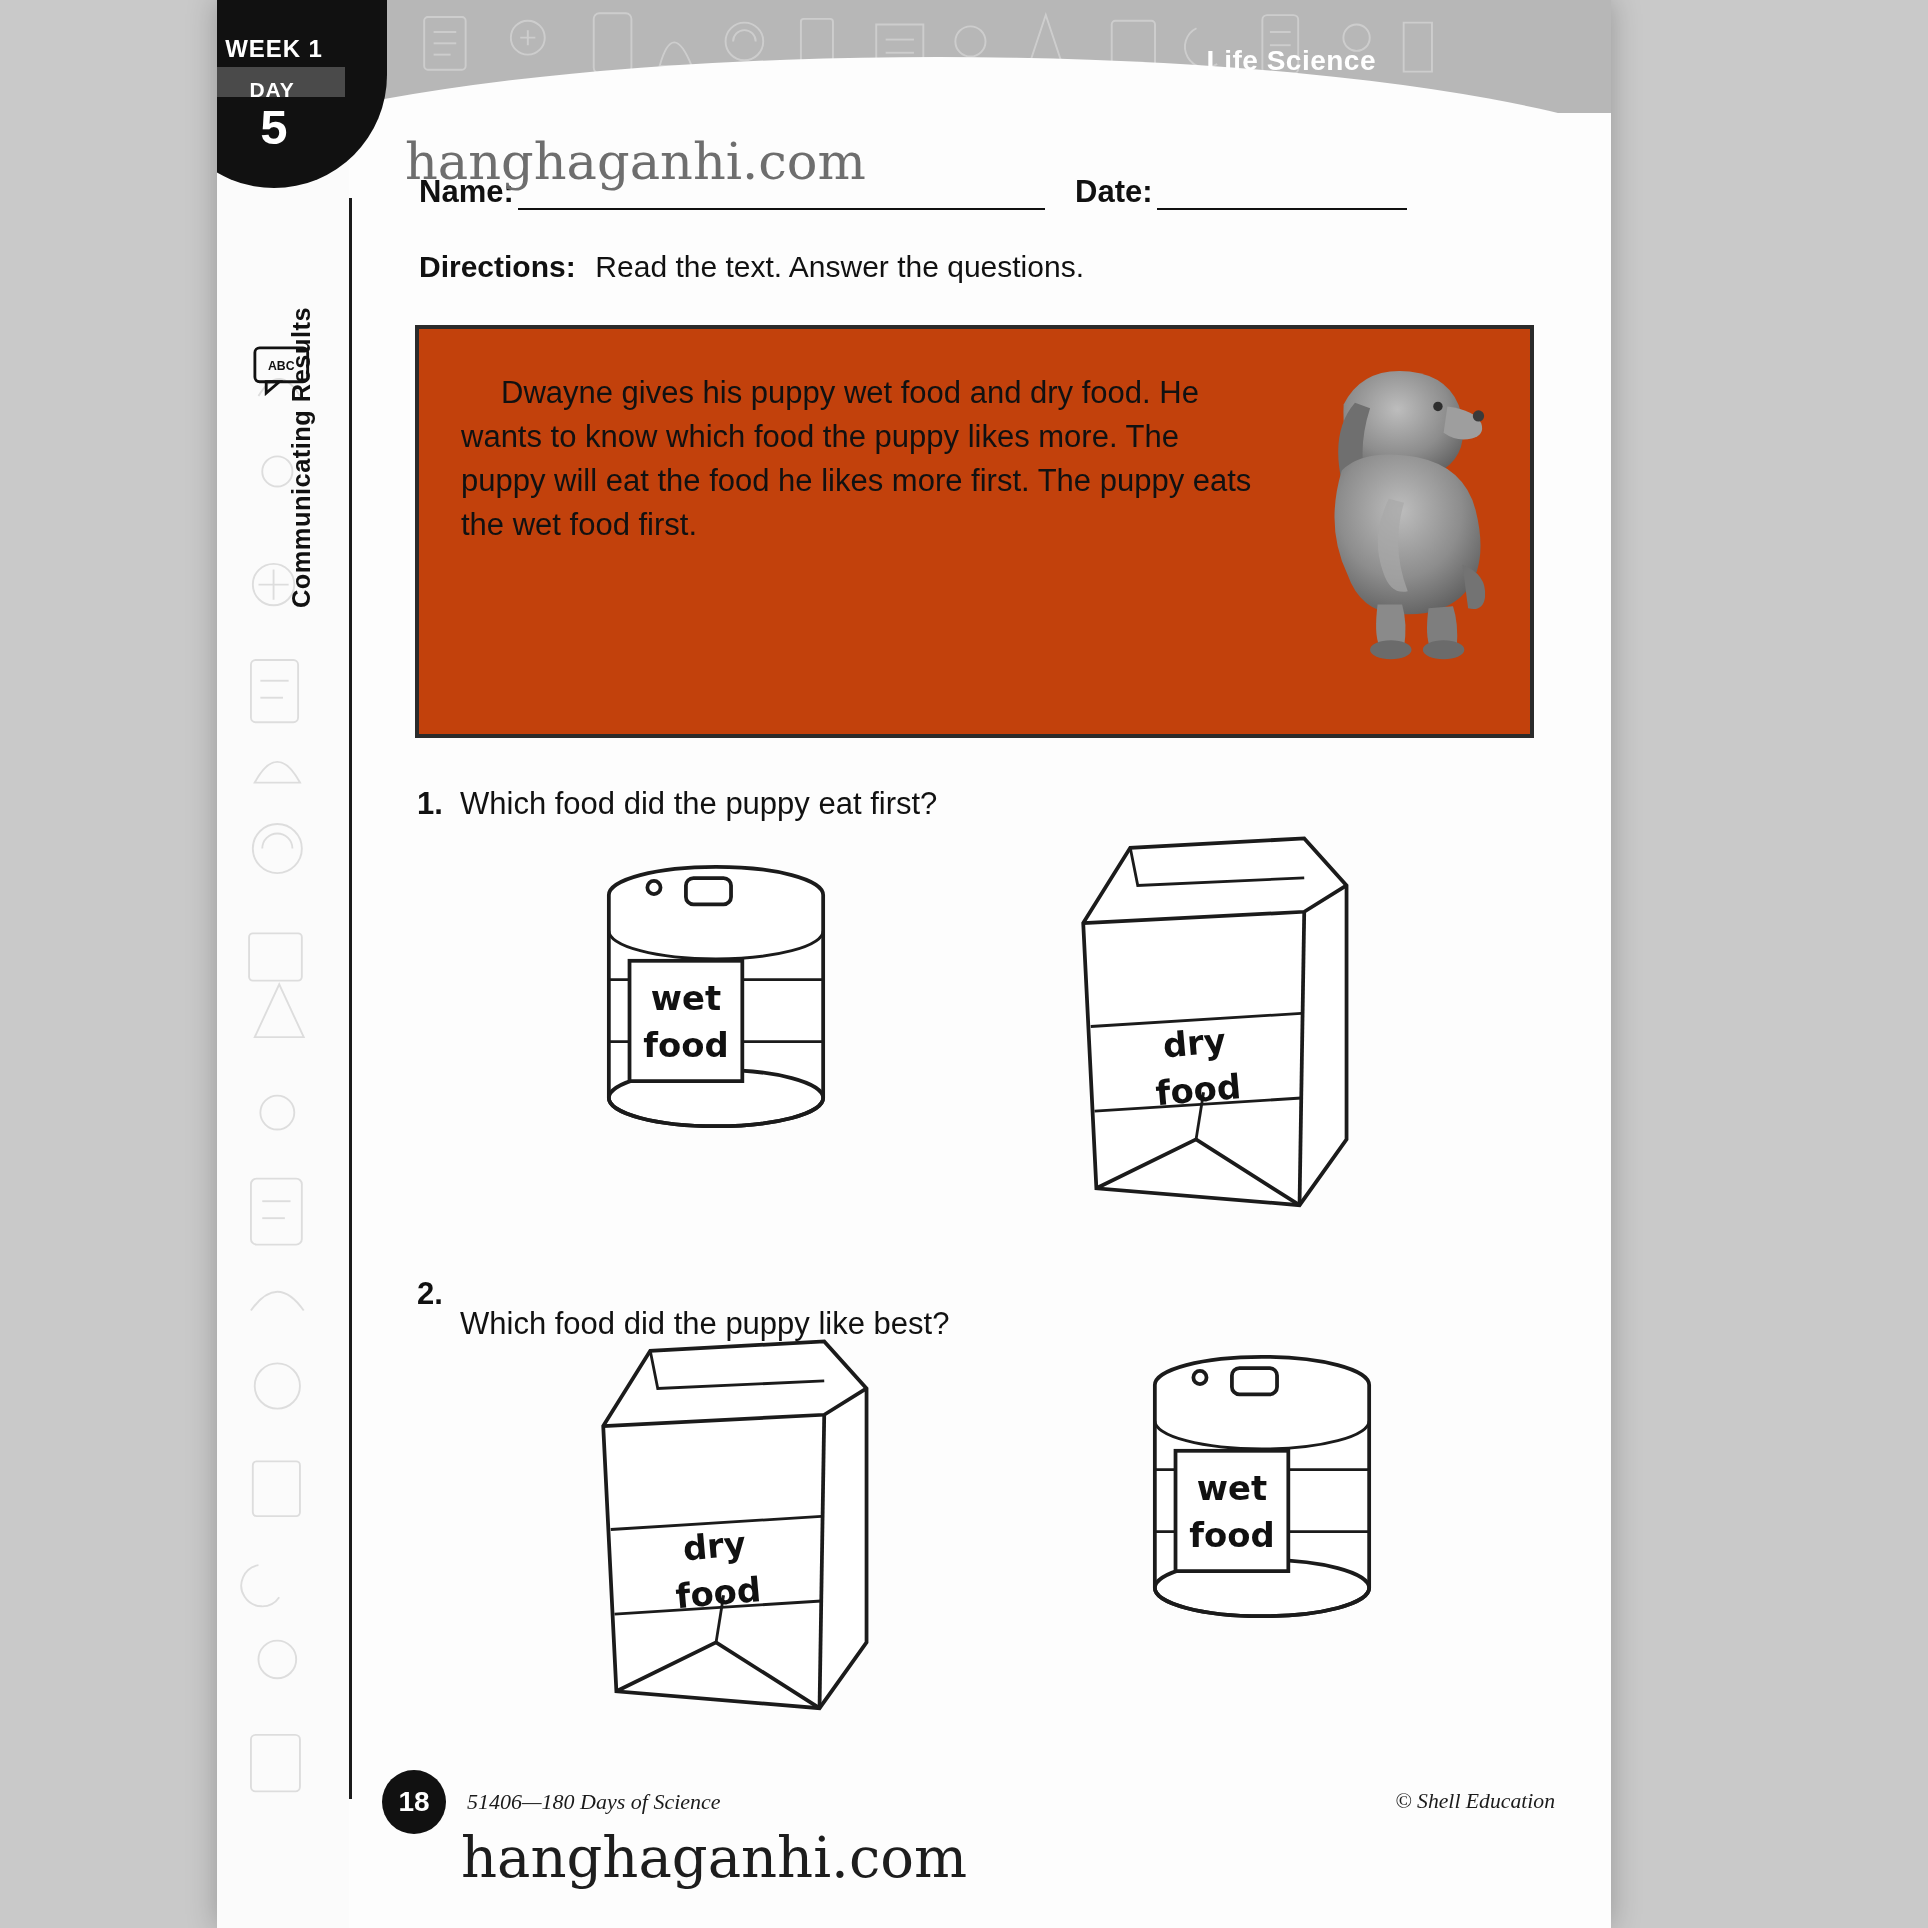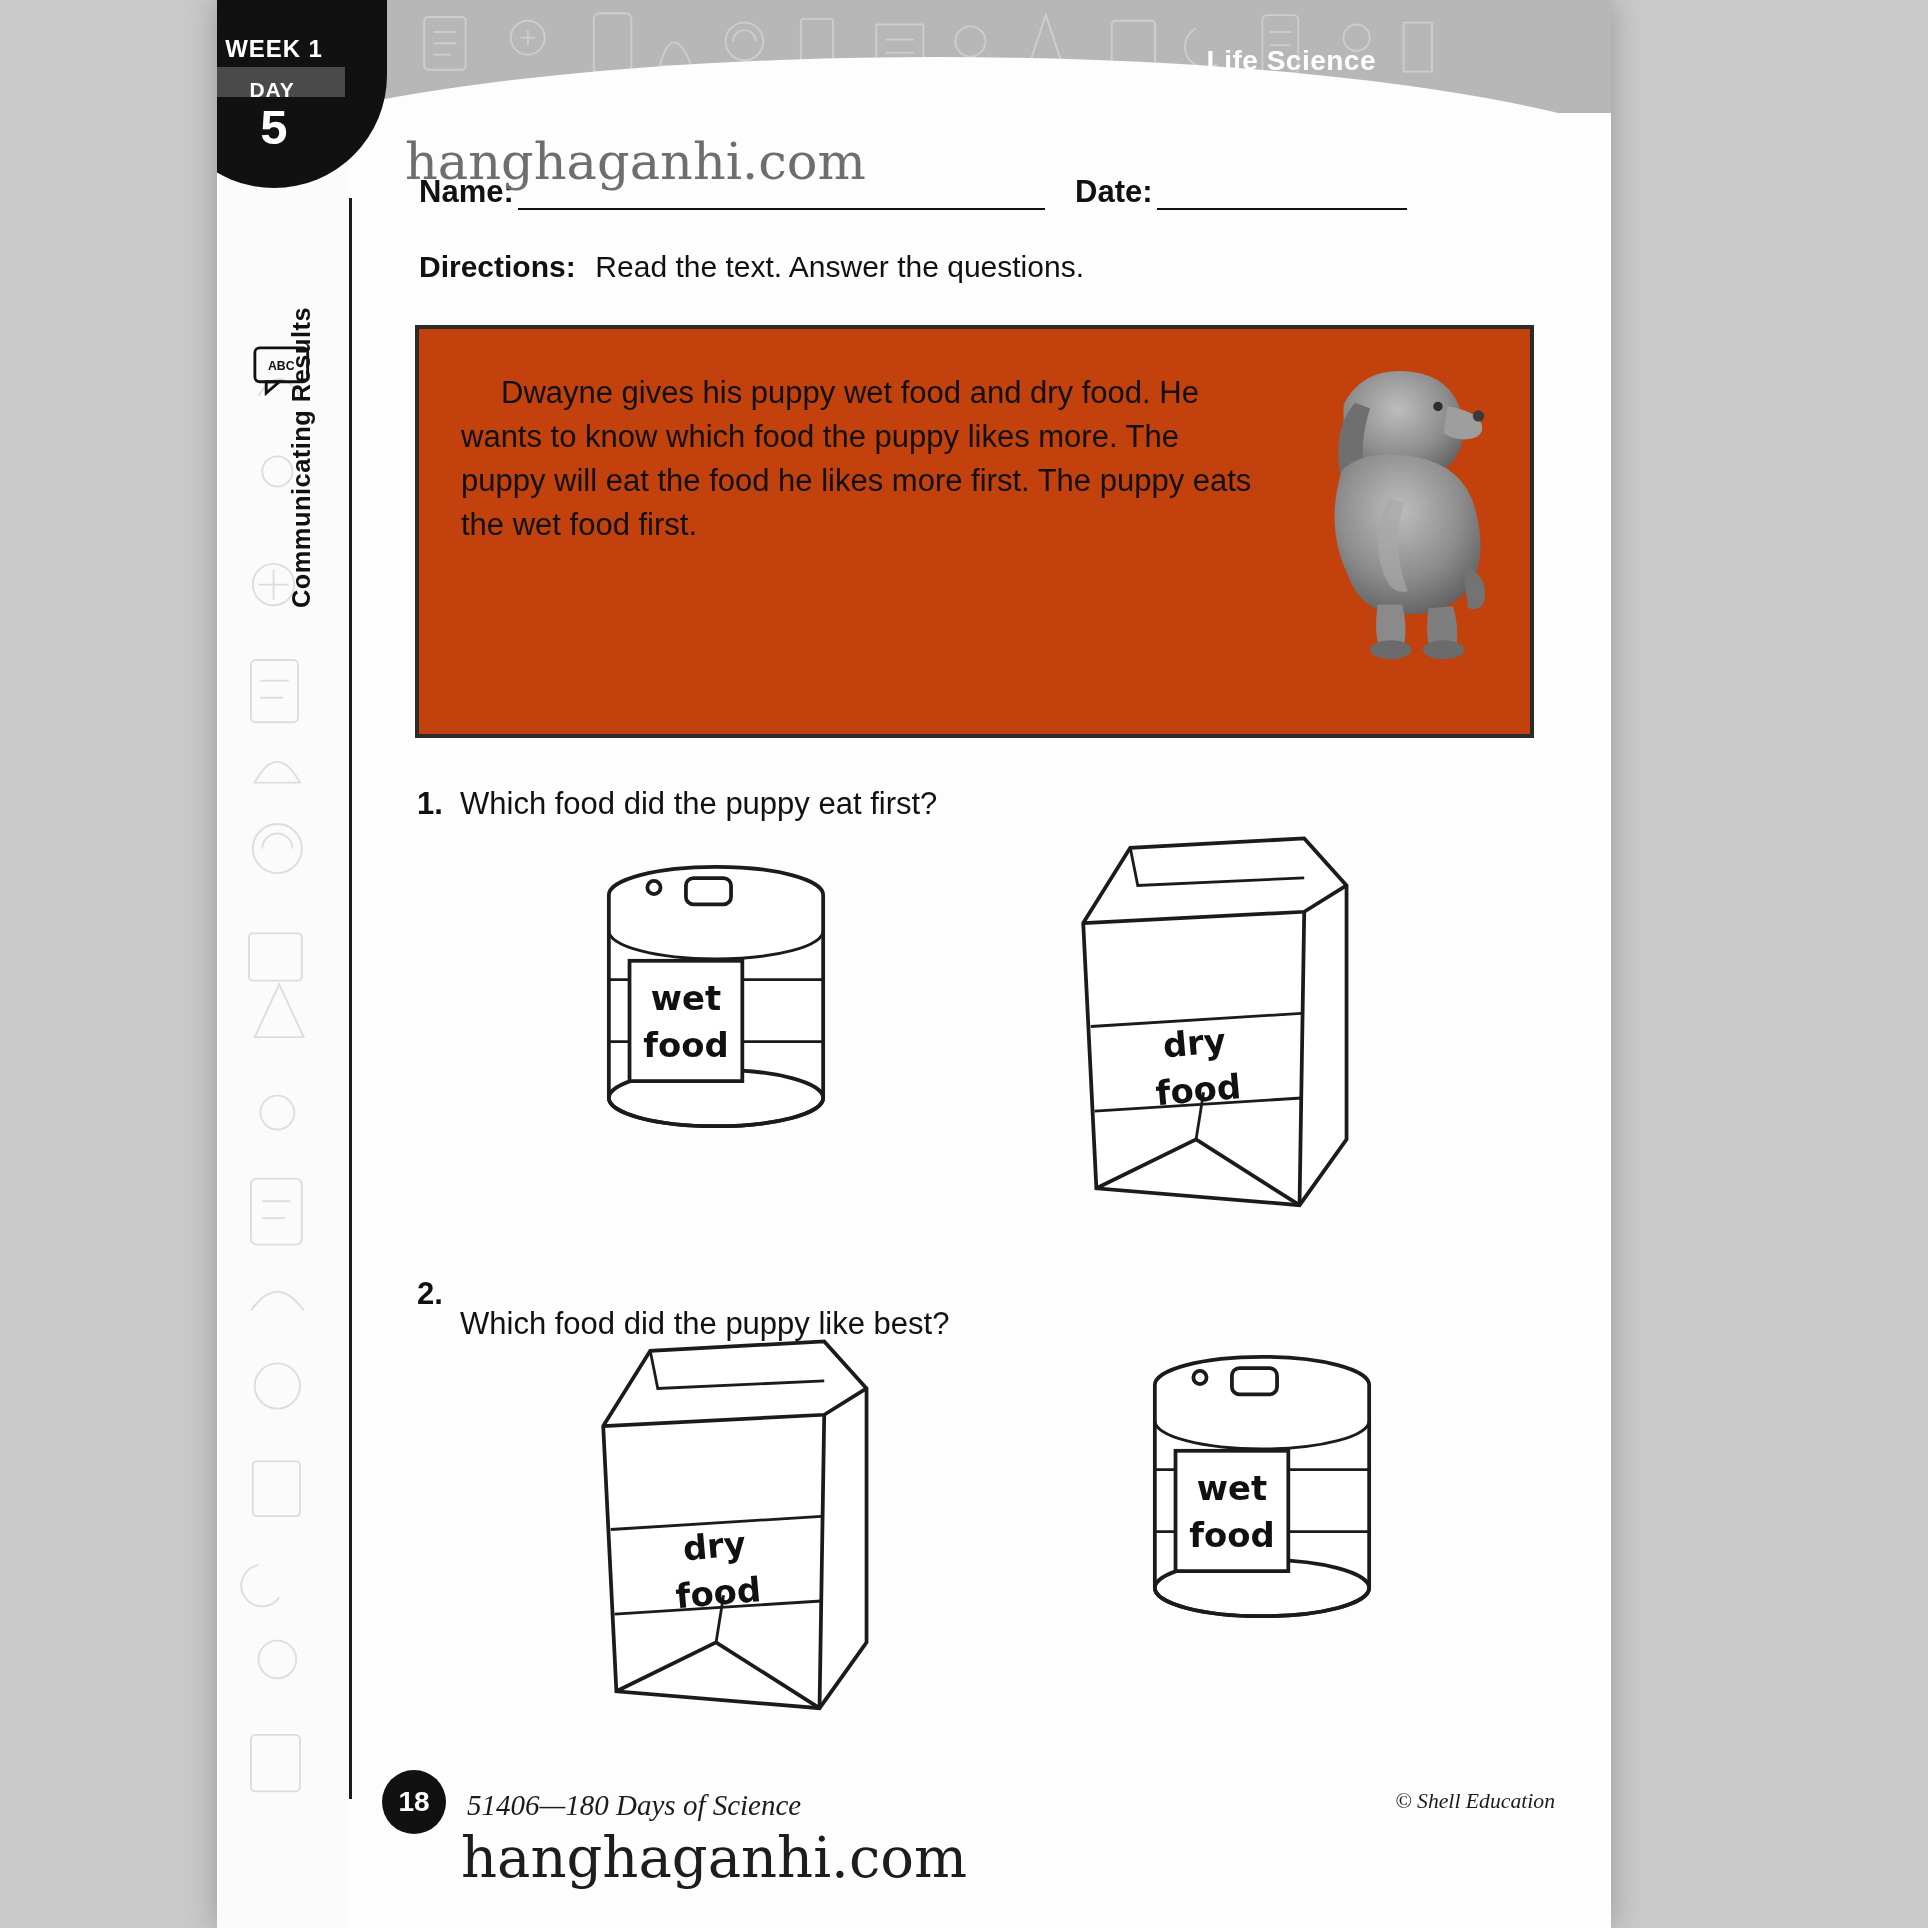--- a/index.html
+++ b/index.html
@@ -258,21 +258,21 @@
     color: #fff;
     font-size: 28px;
     font-weight: bold;
     text-align: center;
     line-height: 64px;
   }
   .footer-left {
     position: absolute;
     left: 250px;
     top: 1789px;
-    font-size: 29px;
+    font-size: 22px;
     font-style: italic;
     color: #1b1b1b;
     font-family: "Liberation Serif", serif;
   }
   .footer-right {
     position: absolute;
     right: 56px;
     top: 1789px;
     font-size: 21.7px;
     font-style: italic;

